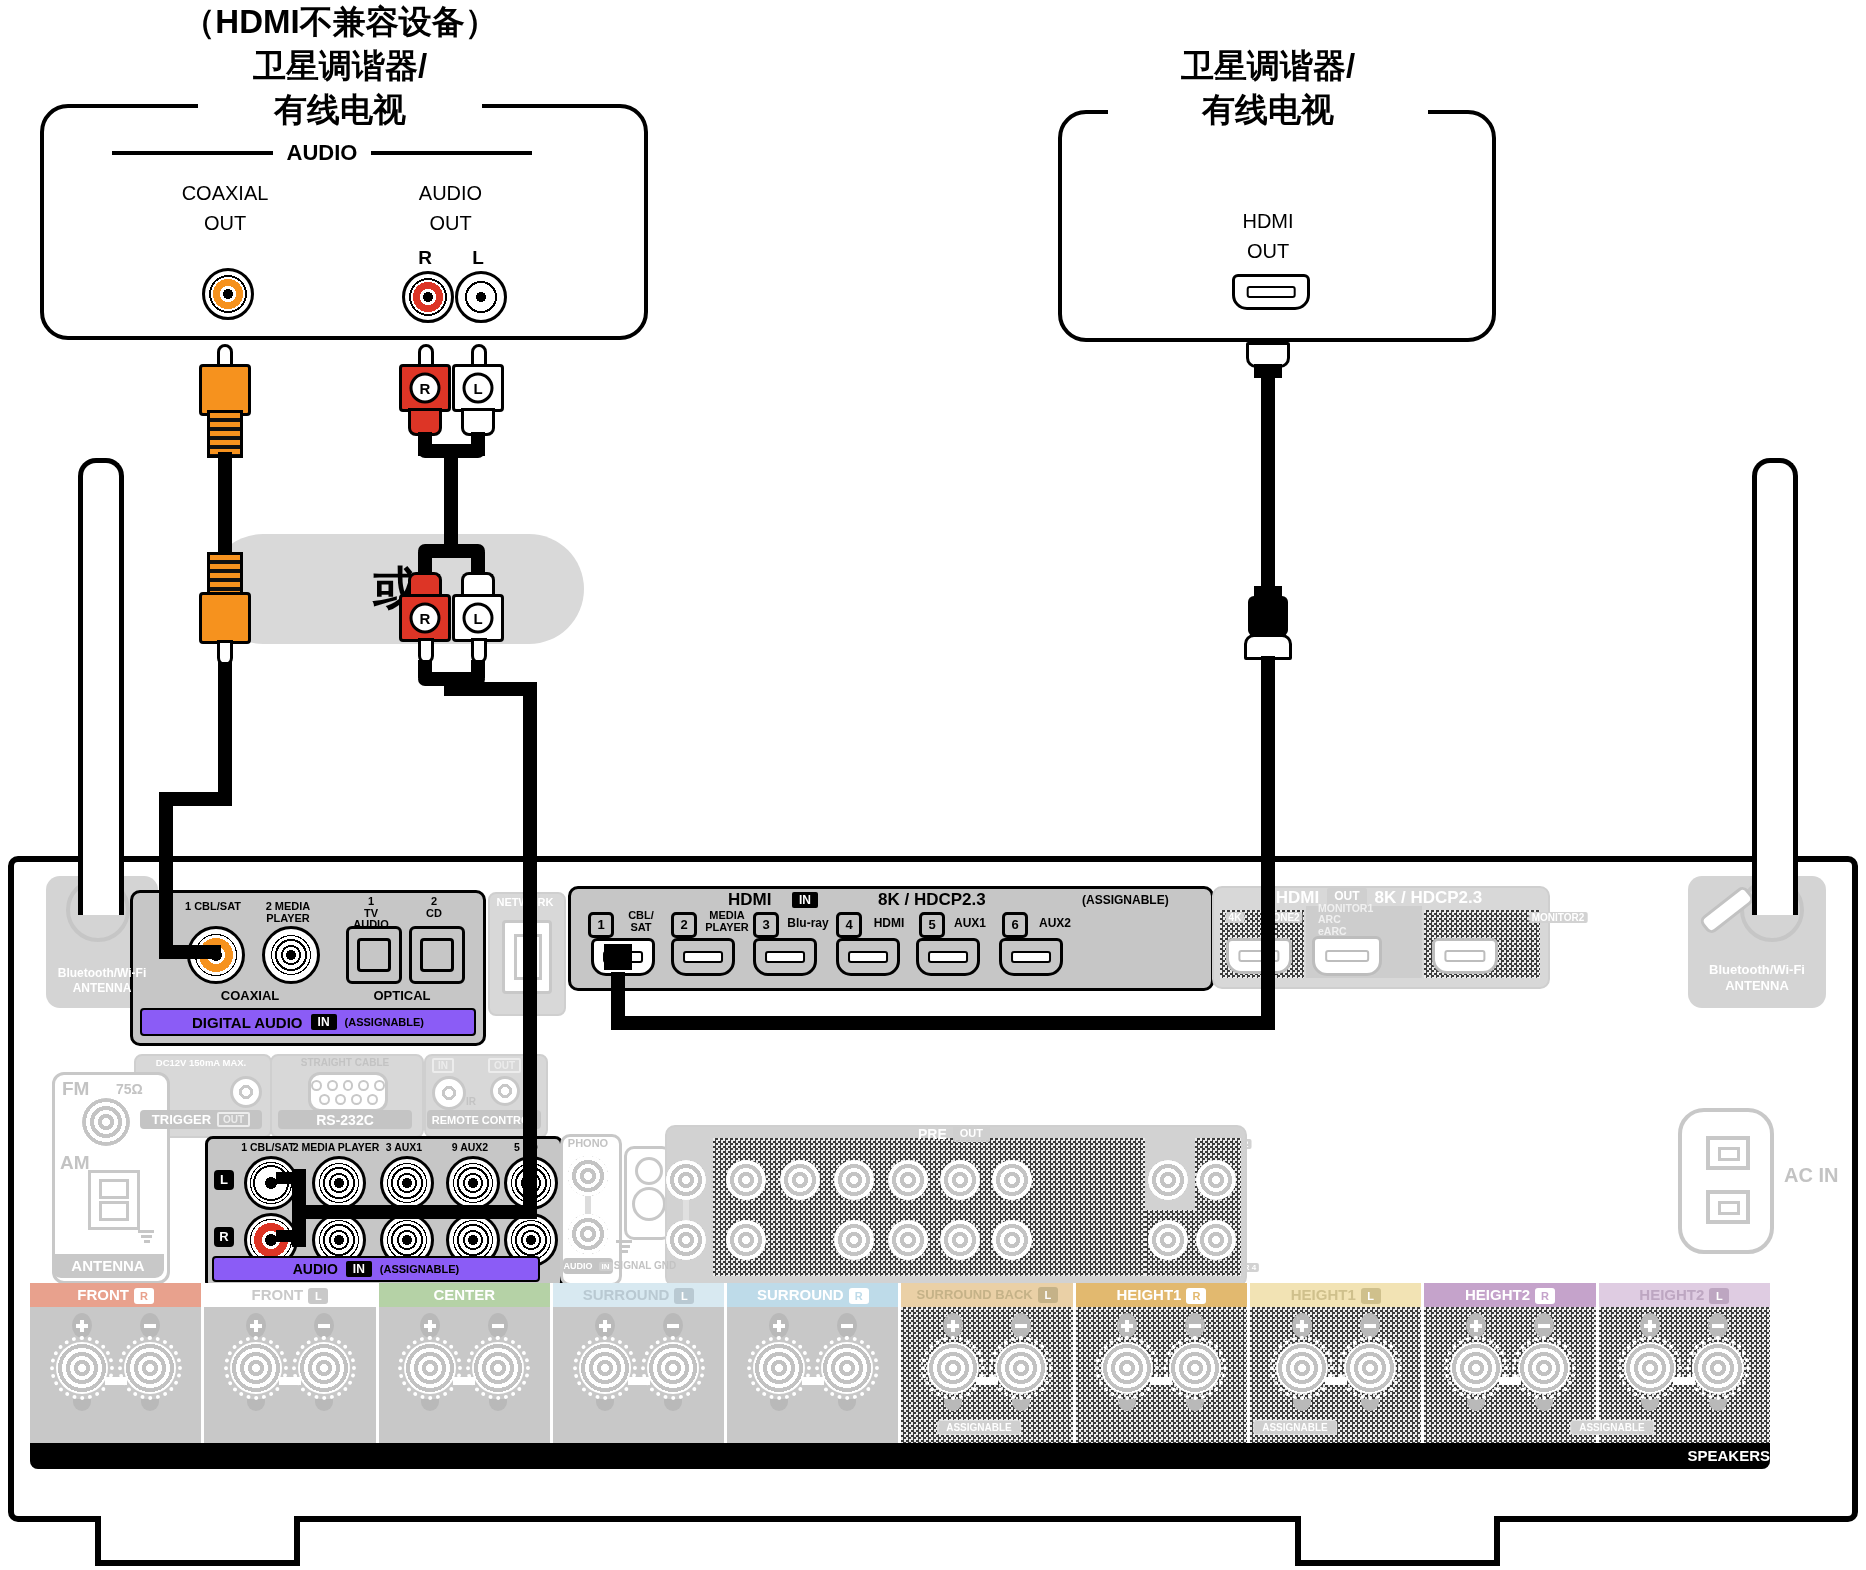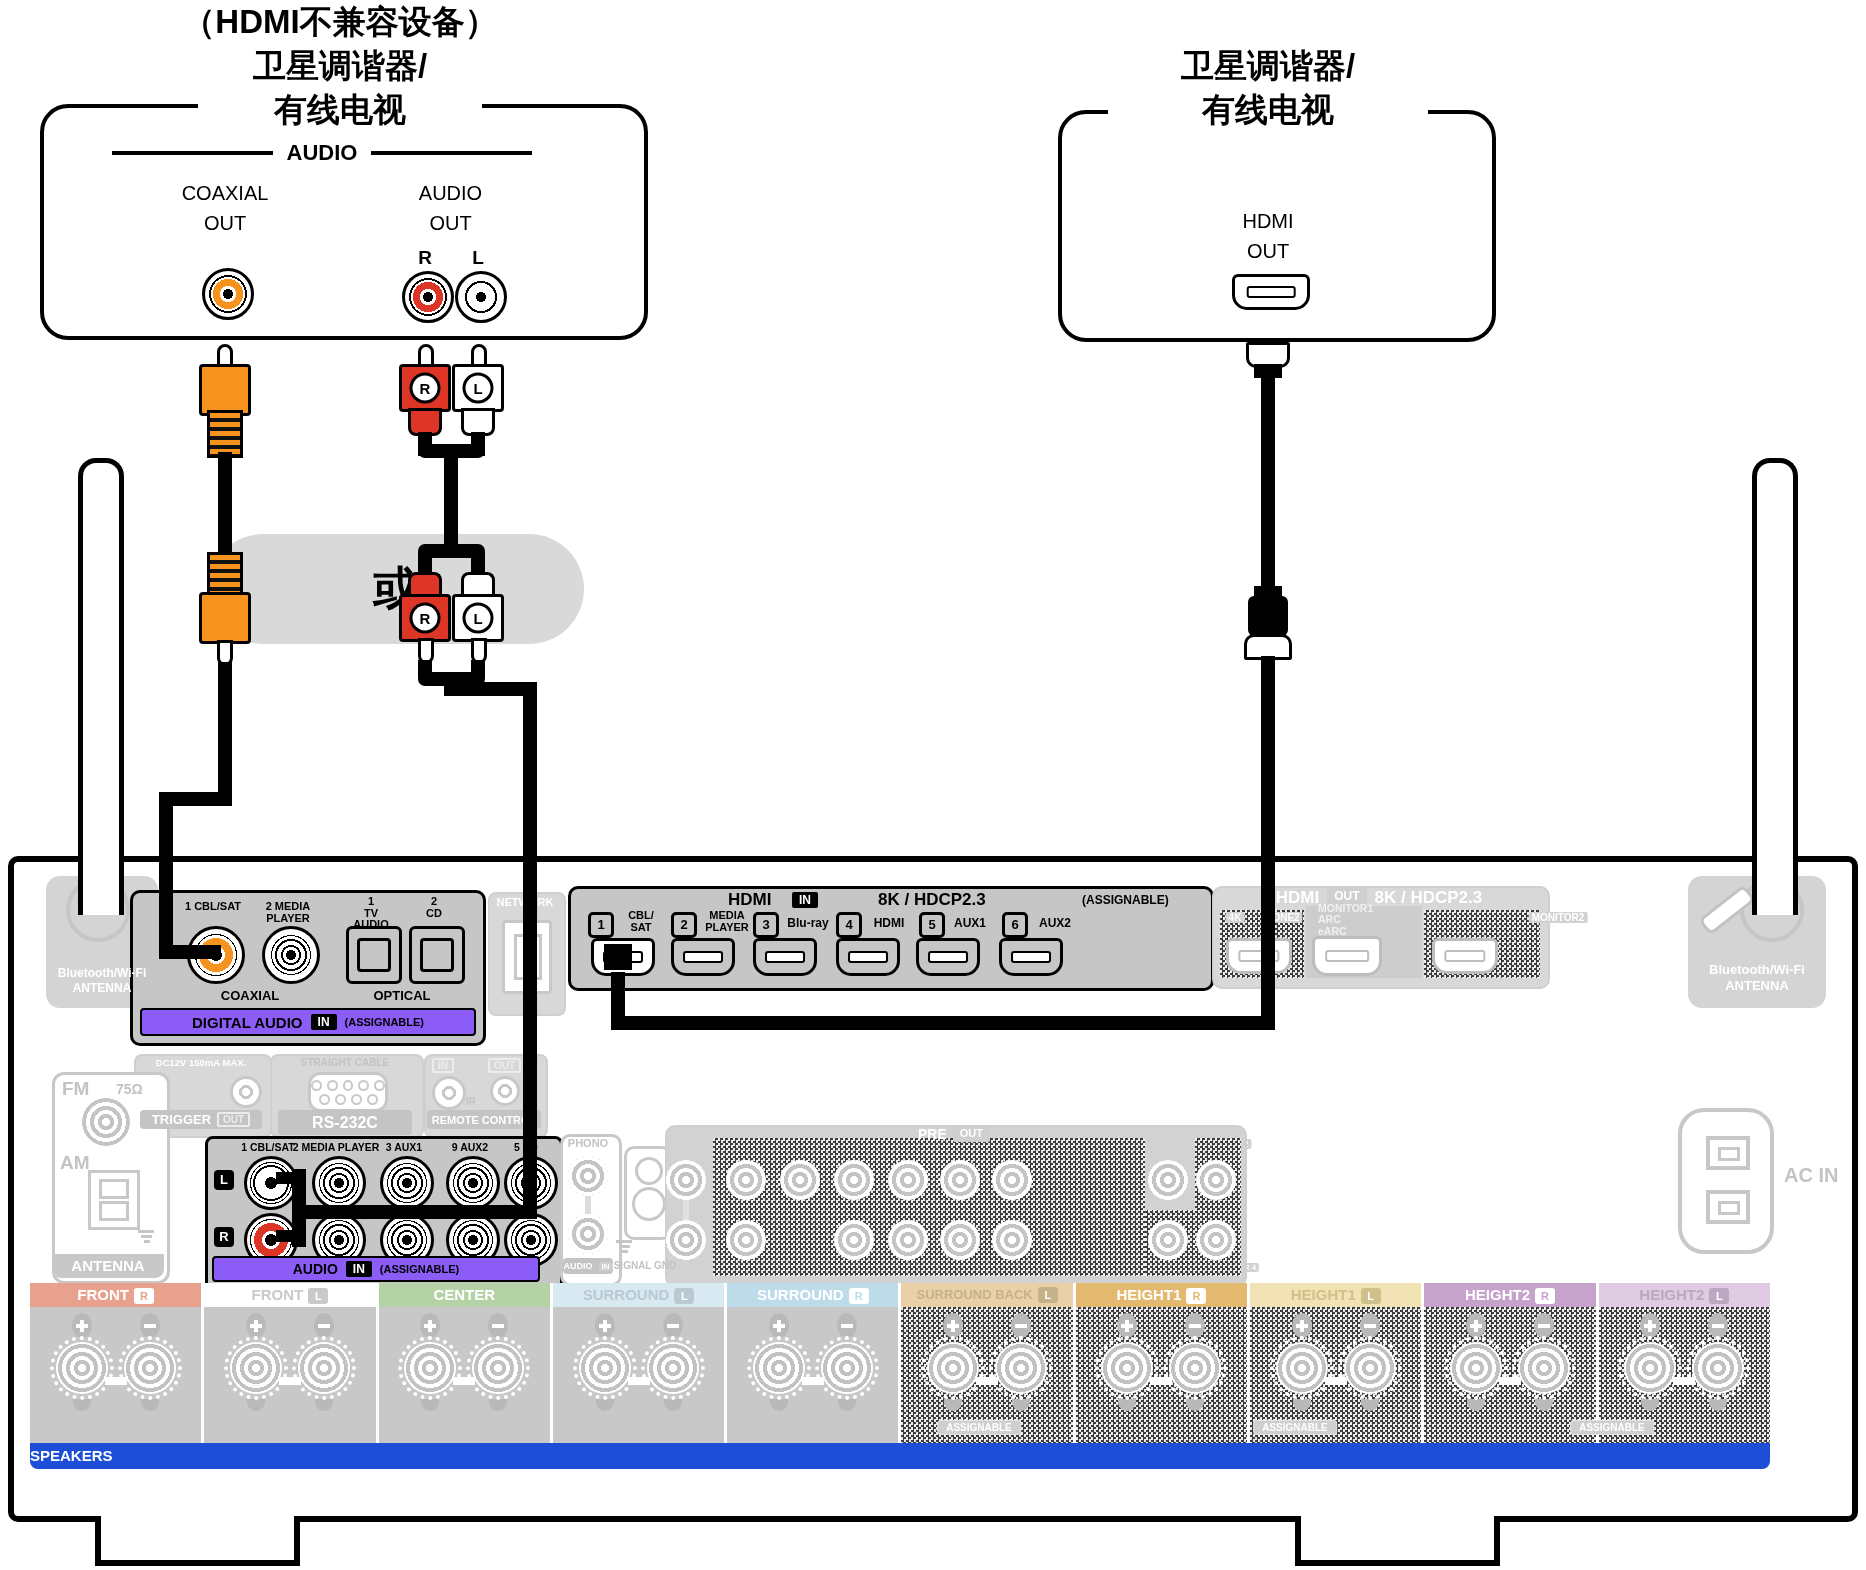--- a/index.html
+++ b/index.html
@@ -80,22 +80,22 @@
   .spk.hatch .spk-body{background:repeating-conic-gradient(#3c3c3c 0% 25%,#ededed 0% 50%) 0 0/5px 5px;}
   .tpair{display:flex;justify-content:center;gap:16px;padding-top:6px;}
   .tcol{display:flex;flex-direction:column;align-items:center;}
   .sign{position:relative;width:20px;height:25px;background:#b9b9b9;border-radius:50%;}
   .sign::before{content:"";position:absolute;left:4px;top:11px;width:12px;height:4px;background:#fff;}
   .sign.plus::after{content:"";position:absolute;left:8px;top:7px;width:4px;height:12px;background:#fff;}
   .post{position:relative;width:52px;height:52px;border-radius:50%;margin-top:4px;background:repeating-radial-gradient(circle,#fff 0 4px,#c2c2c2 4px 8px);}
   .post::before{content:"";position:absolute;inset:-6px;border:4px dotted #fff;border-radius:50%;}
   .nub{width:18px;height:12px;background:#b9b9b9;border-radius:0 0 10px 10px;margin-top:5px;}
   .plink{position:absolute;left:50%;top:70px;transform:translateX(-50%);width:22px;height:8px;background:#fff;}
-  .spk-footer{position:absolute;left:0;right:0;bottom:0;height:26px;background:#1d4ed8;border-radius:0 0 8px 8px;
-              color:#fff;font-weight:bold;font-size:15px;text-align:left;line-height:26px;}
+  .spk-footer{position:absolute;left:0;right:0;bottom:0;height:26px;background:#000000;border-radius:0 0 8px 8px;
+              color:#fff;font-weight:bold;font-size:15px;text-align:right;line-height:26px;}
   
   .ch0 .spk-head{background:#E8A18D;color:#fff;} .ch0 .stag{color:#E8A18D;}
   .ch1 .spk-head{background:#fff;color:#c9c9c9;} .ch1 .stag{background:#c9c9c9;color:#fff;}
   .ch2 .spk-head{background:#B5D2A6;color:#fff;}
   .ch3 .spk-head{background:#BEDBE9;color:#fff;} .ch3 .stag{color:#BEDBE9;}
   .ch4 .spk-head{background:#D8E9F1;color:#b9c9d2;} .ch4 .stag{background:#b9c9d2;color:#fff;}
   .ch5 .spk-head{background:#D79F5F;color:#fff;} .ch5 .stag{color:#D79F5F;}
   .ch6 .spk-head{background:#EAD0A6;color:#c5b288;} .ch6 .stag{background:#c5b288;color:#fff;}
   .ch7 .spk-head{background:#E2B96F;color:#fff;} .ch7 .stag{color:#E2B96F;}
   .ch8 .spk-head{background:#F2E3B4;color:#cfc08c;} .ch8 .stag{background:#cfc08c;color:#fff;}
@@ -371,21 +371,21 @@
         <i class="dot"></i>
         <i class="dot"></i>
       </div>
     <div class="dots">
         <i class="dot"></i>
         <i class="dot"></i>
         <i class="dot"></i>
         <i class="dot"></i>
       </div>
   </div>
-  <div class="gbar" style="left:278px;top:1110px;width:134px;height:25px;font-size:16px;z-index:2;">
+  <div class="gbar" style="left:278px;top:1110px;width:134px;height:19px;font-size:14px;z-index:2;">
     <span>RS-232C</span>
   </div>
 
   <div class="fbox" style="left:424px;top:1054px;width:120px;height:80px;border-radius:8px;"></div>
   <span class="otag abs" style="left:432px;top:1058px;z-index:2;">IN</span>
   <span class="otag abs" style="left:488px;top:1058px;z-index:2;">OUT</span>
   <div class="ringc" style="left:432px;top:1076px;width:28px;height:28px;z-index:2;"></div>
   <div class="ringc" style="left:490px;top:1076px;width:24px;height:24px;z-index:2;"></div>
   <div class="ft" style="left:466px;top:1096px;font-size:10px;z-index:2;">IR</div>
   <div class="gbar" style="left:427px;top:1110px;width:114px;height:19px;font-size:11px;z-index:2;">

